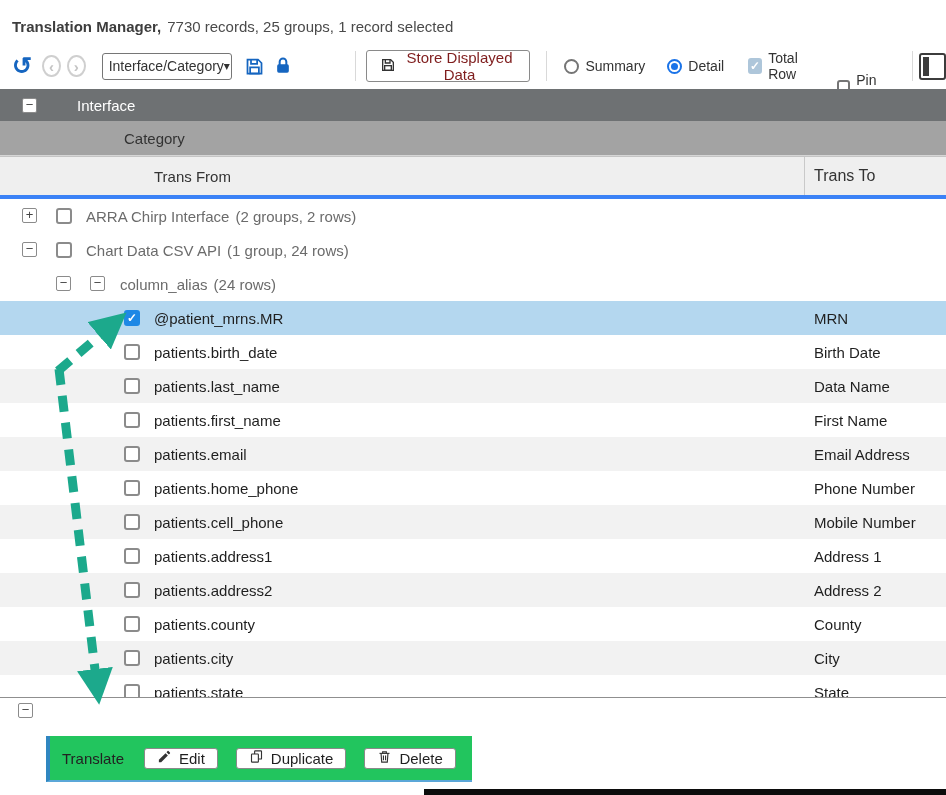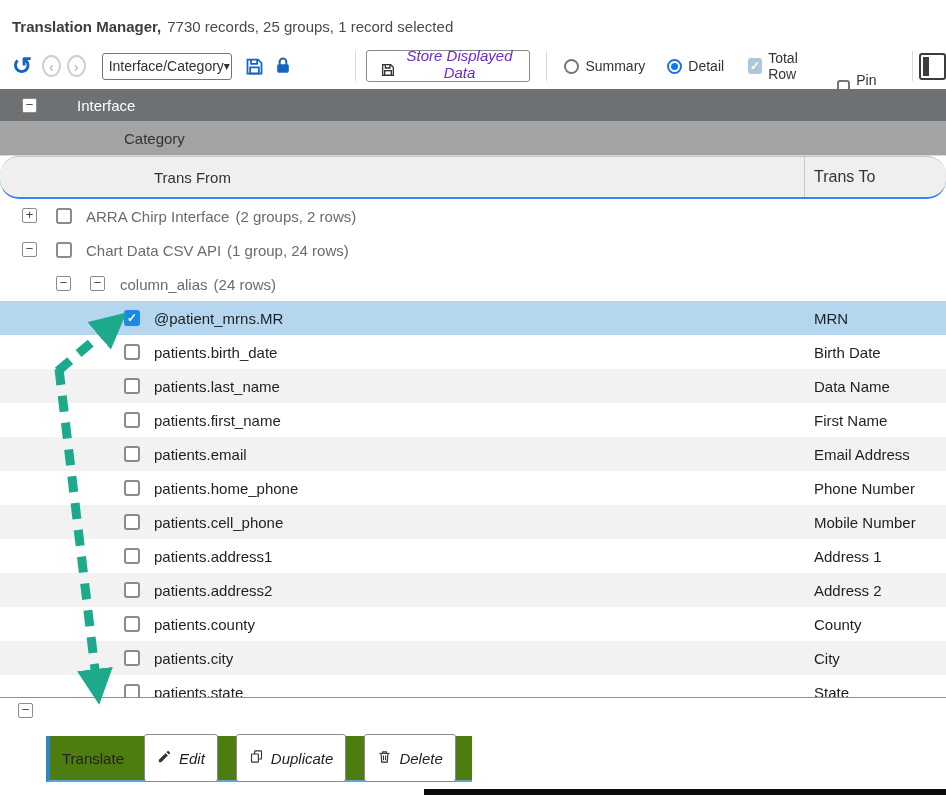--- a/index.html
+++ b/index.html
@@ -20,40 +20,40 @@
   .nav-circle{width:22px;height:22px;border:2px solid #cfcfcf;border-radius:50%;color:#c4c4c4;
     display:flex;align-items:center;justify-content:center;font-size:15px;font-weight:bold;}
   .nav-back{margin-left:10px;} .nav-fwd{margin-left:6px;}
   .select{margin-left:16px;width:130px;height:27px;border:1px solid #767676;border-radius:3px;
     background:#fff;display:flex;align-items:center;justify-content:space-between;padding:0 6px;font-size:14px;}
   .select .chev{font-size:12px;color:#333;}
   .tb-icon{display:inline-flex;align-items:center;}
   .tb-floppy{margin-left:12px;} .tb-lock{margin-left:8px;}
   .tb-divider{width:1px;height:30px;background:#d9d9d9;}
   .d1{margin-left:62px;} .d2{margin-left:16px;} .d3{margin-left:auto;}
-  .store-btn{margin-left:10px;display:inline-flex;align-items:flex-end;gap:8px;height:32px;
-    border:1px solid #8a8a8a;border-radius:3px;background:#fff;padding:0 13px;font-size:15px;color:#6d28d9;cursor:pointer;font-style:italic;}
+  .store-btn{margin-left:10px;display:inline-flex;align-items:center;gap:8px;height:32px;
+    border:1px solid #8a8a8a;border-radius:3px;background:#fff;padding:0 13px;font-size:15px;color:#7f1d1d;cursor:pointer;}
   .opt{display:inline-flex;align-items:center;gap:6px;}
   .o-summary{margin-left:18px;} .o-detail{margin-left:22px;} .o-total{margin-left:24px;} .o-pin{margin-left:20px;margin-top:43px;}
   .radio{width:15px;height:15px;border:2px solid #757575;border-radius:50%;background:#fff;position:relative;}
   .radio.on{border-color:#1a73e8;}
   .radio.on::after{content:"";position:absolute;left:2px;top:2px;width:7px;height:7px;border-radius:50%;background:#1a73e8;}
   .cbx{width:16px;height:16px;border:2px solid #757575;border-radius:3px;background:#fff;
     display:flex;align-items:center;justify-content:center;font-size:12px;line-height:12px;color:#fff;font-weight:bold;}
   .cbx.on-dim{background:#aec6da;border-color:#aec6da;}
   .cut-icon{margin-left:6px;width:27px;height:27px;border:2px solid #3c3c3c;border-radius:3px;background:#fff;position:relative;flex:none;}
   .cut-icon::after{content:"";position:absolute;left:2px;top:2px;bottom:2px;width:6px;background:#3c3c3c;}
   
   .hdr-interface{position:absolute;top:89px;left:0;right:0;height:32px;background:#6e7173;display:flex;align-items:center;}
   .hdr-interface .label{color:#fff;font-size:15px;margin-left:77px;}
   .hdr-category{position:absolute;top:121px;left:0;right:0;height:35px;background:#a3a3a3;
     border-bottom:1px solid #d6d6d6;display:flex;align-items:center;}
   .hdr-category .label{font-size:15px;color:#333;margin-left:124px;}
   .col-header{position:absolute;top:156px;left:0;right:0;height:43px;background:#efefef;
-    border-top:1px solid #c4c4c4;border-bottom:2px solid #3b82f6;border-radius:19px;}
+    border-top:1px solid #c4c4c4;border-bottom:4px solid #3b82f6;}
   .col-header .from-h{position:absolute;left:154px;top:50%;transform:translateY(-50%);font-size:15px;color:#333;}
   .col-header .to-h{position:absolute;left:814px;top:50%;transform:translateY(-50%);font-size:16px;color:#333;}
   .col-header .col-div{position:absolute;left:804px;top:0;bottom:0;width:1px;background:#c9c9c9;}
   
   .rows{position:absolute;top:199px;left:0;right:0;height:498px;overflow:hidden;background:#fff;}
   .row{height:34px;position:relative;font-size:15px;}
   .row.stripe{background:#f2f2f2;}
   .row.selected{background:#b4d7ef;}
   .expander{position:absolute;top:9px;width:15px;height:15px;border:1px solid #8b8b8b;border-radius:2px;
     background:#fff;font-size:13px;line-height:12px;text-align:center;color:#444;cursor:pointer;}
@@ -65,24 +65,24 @@
   .tlabel{position:absolute;left:86px;top:50%;transform:translateY(-50%);color:#6b6b6b;white-space:nowrap;}
   .tlabel.indent{left:120px;}
   .tlabel .meta{margin-left:6px;}
   .cell-from{position:absolute;left:154px;top:50%;transform:translateY(-50%);color:#1f1f1f;white-space:nowrap;}
   .cell-to{position:absolute;left:814px;top:50%;transform:translateY(-50%);color:#1f1f1f;white-space:nowrap;}
   
   .bottom-panel{position:absolute;top:697px;left:0;right:0;height:26px;background:#fff;border-top:1px solid #8f8f8f;}
   .bottom-panel .expander{top:5px;left:18px;}
   .action-area{position:absolute;top:723px;left:0;right:0;height:66px;background:#fff;}
   .translate-group{position:absolute;left:46px;top:13px;height:46px;display:flex;align-items:center;
-    border-left:4px solid #2f86c0;border-bottom:2px solid #5ba7d8;padding:0 16px 0 12px;background:#4d7c0f;}
+    border-left:4px solid #2f86c0;border-bottom:2px solid #5ba7d8;padding:0 16px 0 12px;background:#22c55e;}
   .translate-label{font-size:15px;color:#222;margin-right:20px;}
-  .btn{display:inline-flex;align-items:center;gap:7px;height:48px;border:1px solid #8a8a8a;border-radius:3px;
-    background:#fff;padding:4px 12px;font-size:15px;color:#1f1f1f;cursor:pointer;margin-right:18px;font-style:italic;}
+  .btn{display:inline-flex;align-items:center;gap:7px;height:21px;border:1px solid #8a8a8a;border-radius:3px;
+    background:#fff;padding:4px 12px;font-size:15px;color:#1f1f1f;cursor:pointer;margin-right:18px;}
   .btn:last-child{margin-right:0;}
   .black-strip{position:absolute;left:424px;right:0;top:789px;height:6px;background:#0c0c0c;}
   
   .arrow-overlay{position:absolute;left:0;top:0;width:946px;height:795px;pointer-events:none;z-index:50;}
 </style>
 </head>
 <body>
 
 <div class="app">
 

